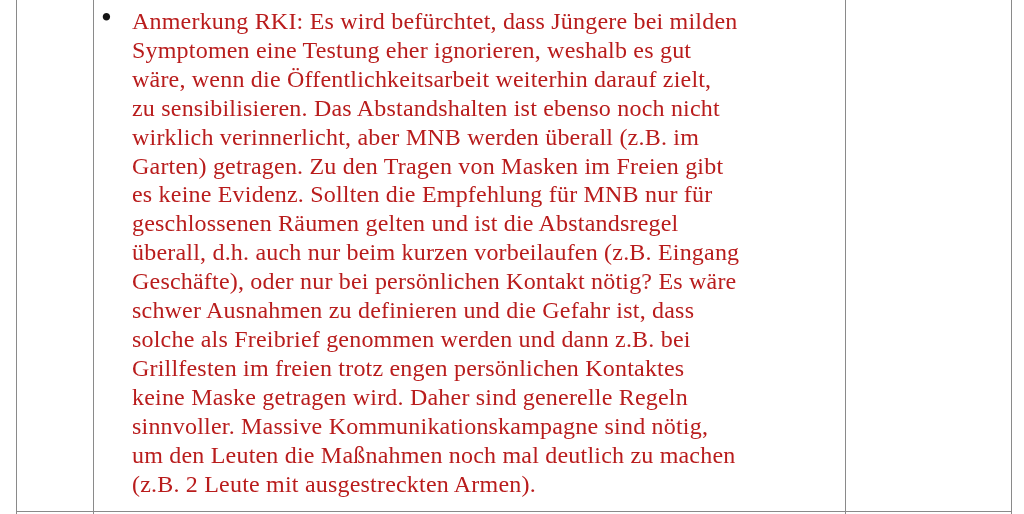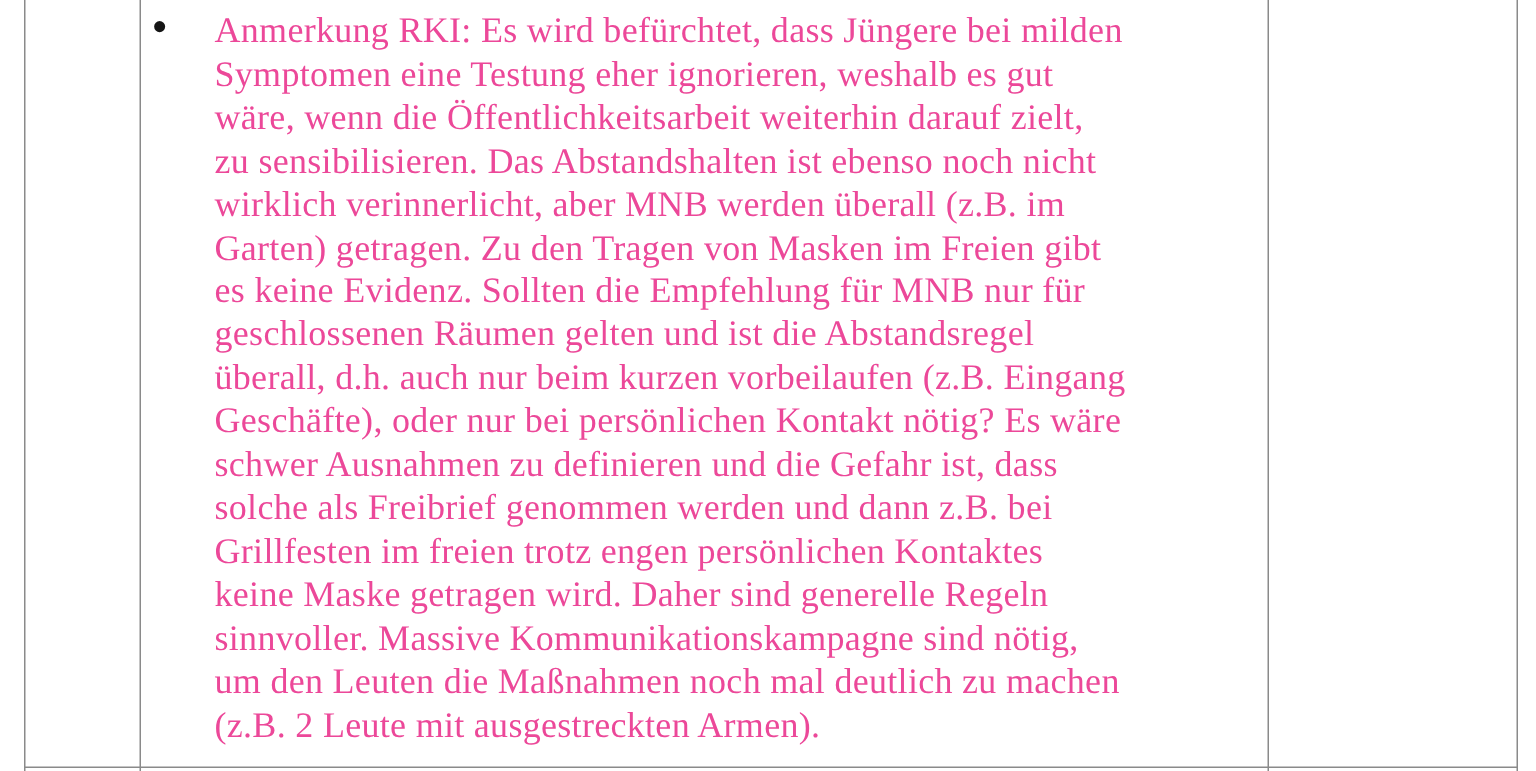--- a/index.html
+++ b/index.html
@@ -47,27 +47,27 @@
     top: 2px;
     width: 31px;
     height: 31px;
     font-size: 31px;
     line-height: 31px;
     color: #151515;
     text-align: left;
   }
   .para {
     position: absolute;
-    left: 49px;
+    left: 38px;
     top: 7px;
     width: 700px;
     font-size: 24px;
     line-height: 28.9px;
     letter-spacing: 0.2px;
-    color: #ec4899;
+    color: #b91c1c;
     white-space: pre-line;
     text-align: left;
   }
 </style>
 </head>
 <body>
 
 <div class="page">
 
   <div class="vline vline-outer-left"></div>

